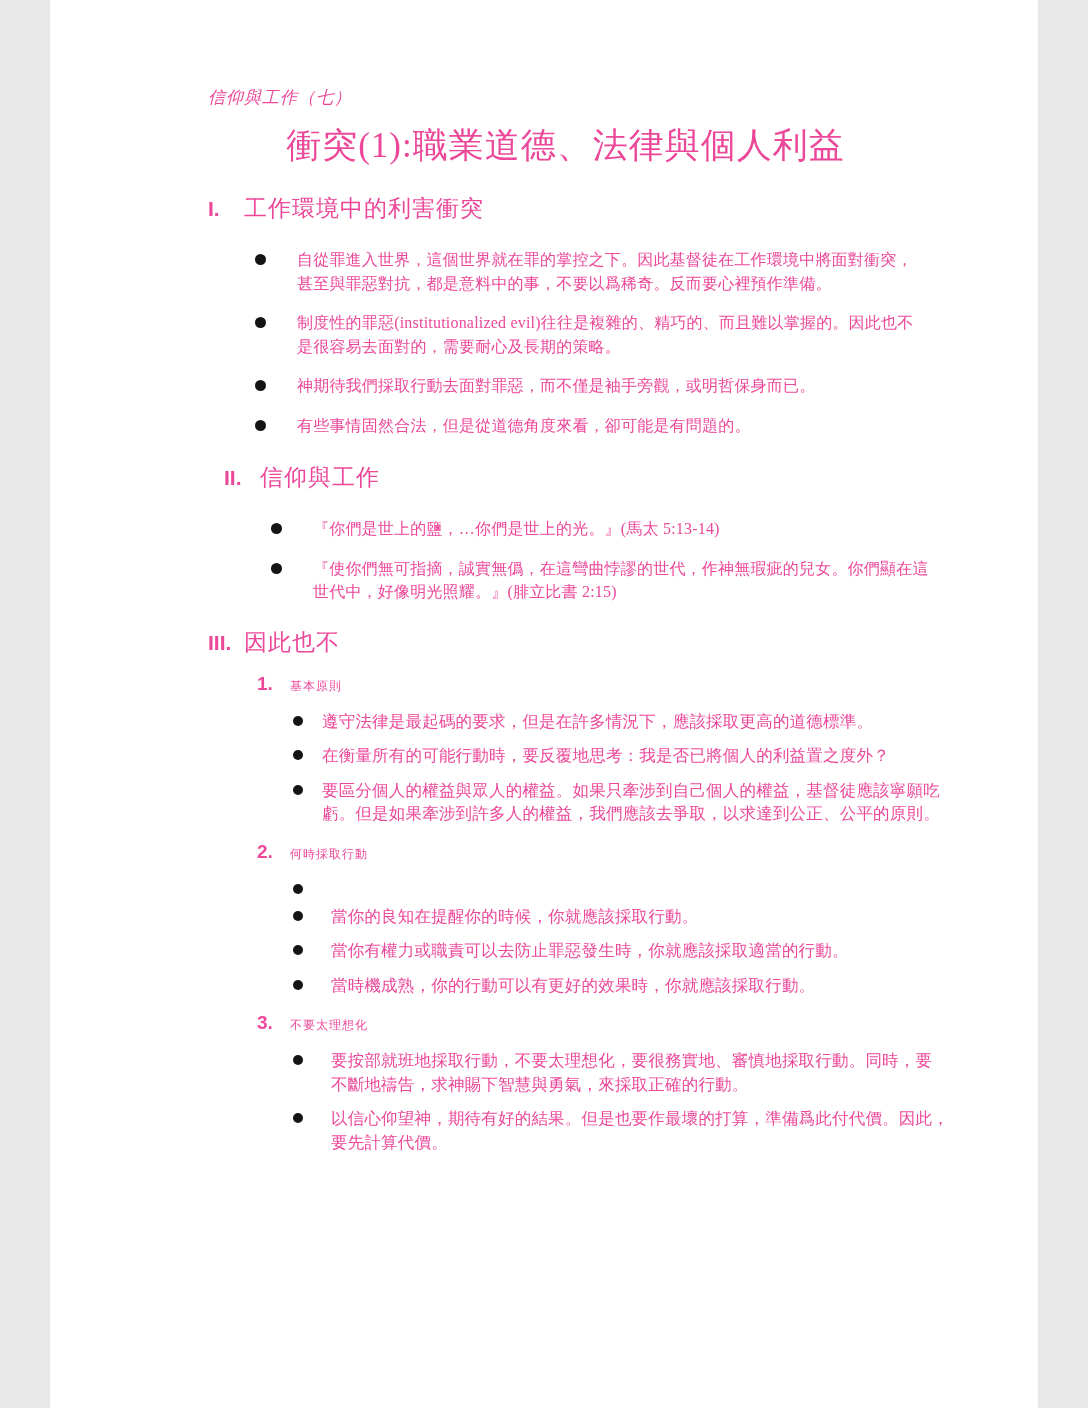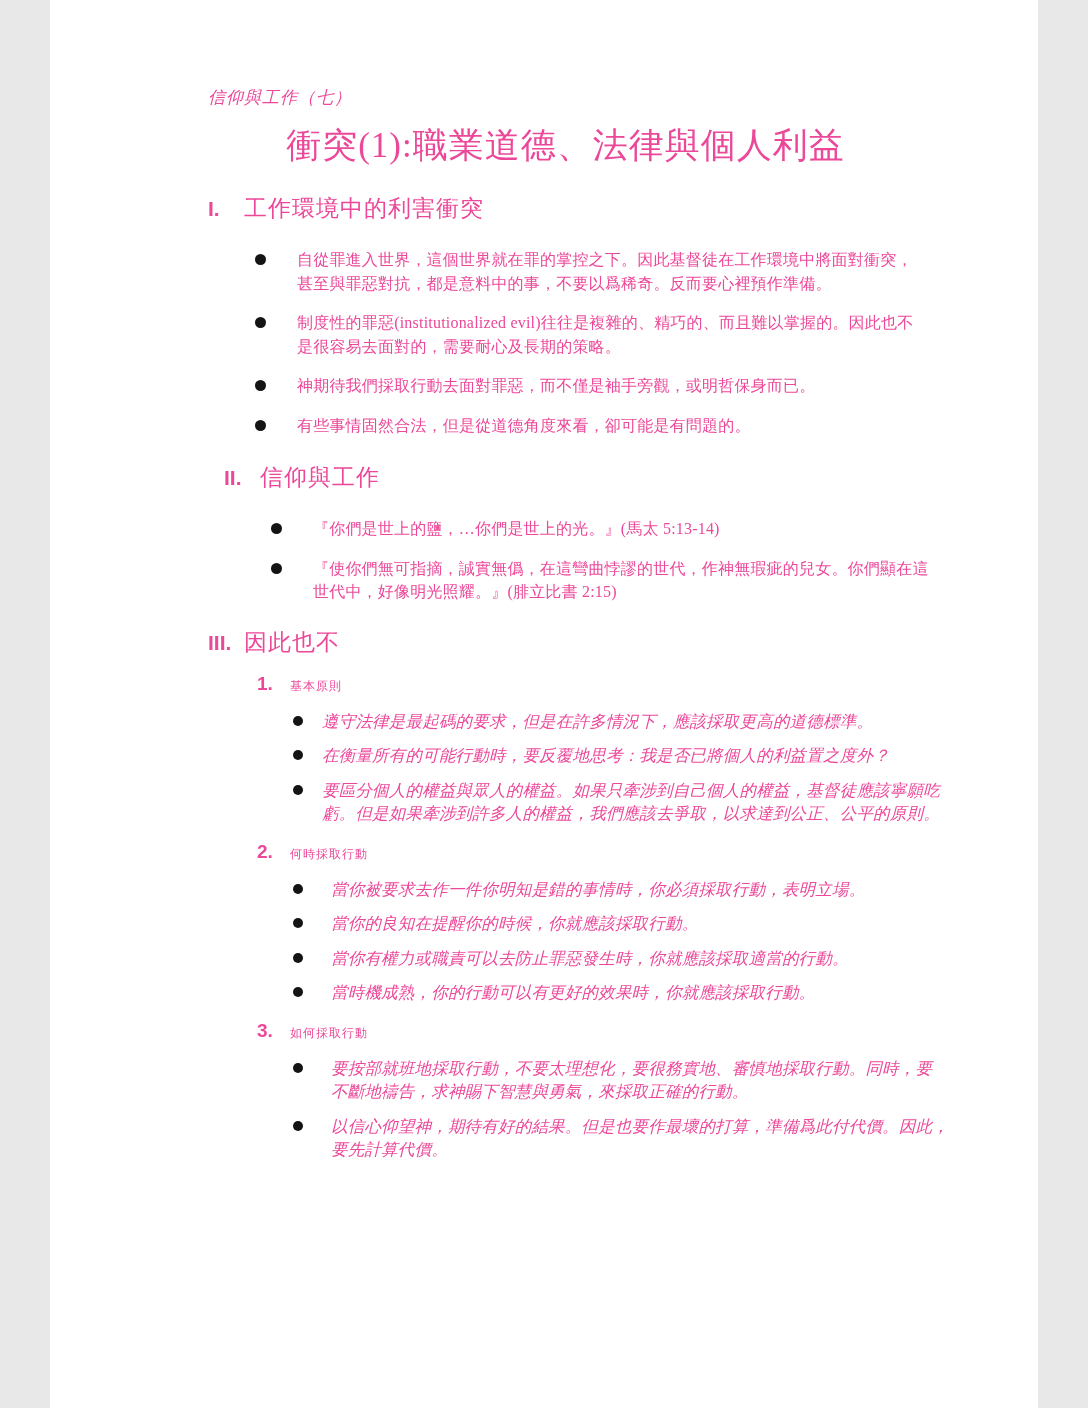--- a/index.html
+++ b/index.html
@@ -77,21 +77,20 @@
     font-family: "Liberation Sans", "DejaVu Sans", sans-serif;
     font-weight: bold;
     font-size: 19px;
     min-width: 33px;
   }
   .item-heading .heading-text { font-size: 12px; letter-spacing: 1px; }
   
   .sub-bullet {
     display: flex;
     margin: 11px 40px 0 243px;
-    font-style: italic;
   }
   .sub-bullet .dot { width: 10px; height: 10px; margin-top: 6px; }
   .sub-bullet .bullet-text {
     margin-left: 19px;
     font-size: 16.5px;
     line-height: 23.5px;
     white-space: pre-line;
     letter-spacing: 0.2px;
   }
   .sub-bullet.wide .bullet-text { margin-left: 28px; }
@@ -172,40 +171,39 @@
       </div>
     </div>
 
     <div class="item">
       <div class="item-heading">
         <span class="number">2.</span>
         <span class="heading-text">何時採取行動</span>
       </div>
       <div class="sub-bullet wide">
         <span class="dot"></span>
-        <span class="bullet-text">當你被要求去作一件你明知是錯的事情時，你必須採取行動，表明立場。</span>
       </div>
       <div class="sub-bullet wide">
         <span class="dot"></span>
         <span class="bullet-text">當你的良知在提醒你的時候，你就應該採取行動。</span>
       </div>
       <div class="sub-bullet wide">
         <span class="dot"></span>
         <span class="bullet-text">當你有權力或職責可以去防止罪惡發生時，你就應該採取適當的行動。</span>
       </div>
       <div class="sub-bullet wide">
         <span class="dot"></span>
         <span class="bullet-text">當時機成熟，你的行動可以有更好的效果時，你就應該採取行動。</span>
       </div>
     </div>
 
     <div class="item">
       <div class="item-heading">
         <span class="number">3.</span>
-        <span class="heading-text">如何採取行動</span>
+        <span class="heading-text">不要太理想化</span>
       </div>
       <div class="sub-bullet wide">
         <span class="dot"></span>
         <span class="bullet-text">要按部就班地採取行動，不要太理想化，要很務實地、審慎地採取行動。同時，要
 不斷地禱告，求神賜下智慧與勇氣，來採取正確的行動。</span>
       </div>
       <div class="sub-bullet wide">
         <span class="dot"></span>
         <span class="bullet-text">以信心仰望神，期待有好的結果。但是也要作最壞的打算，準備爲此付代價。因此，
 要先計算代價。</span>

